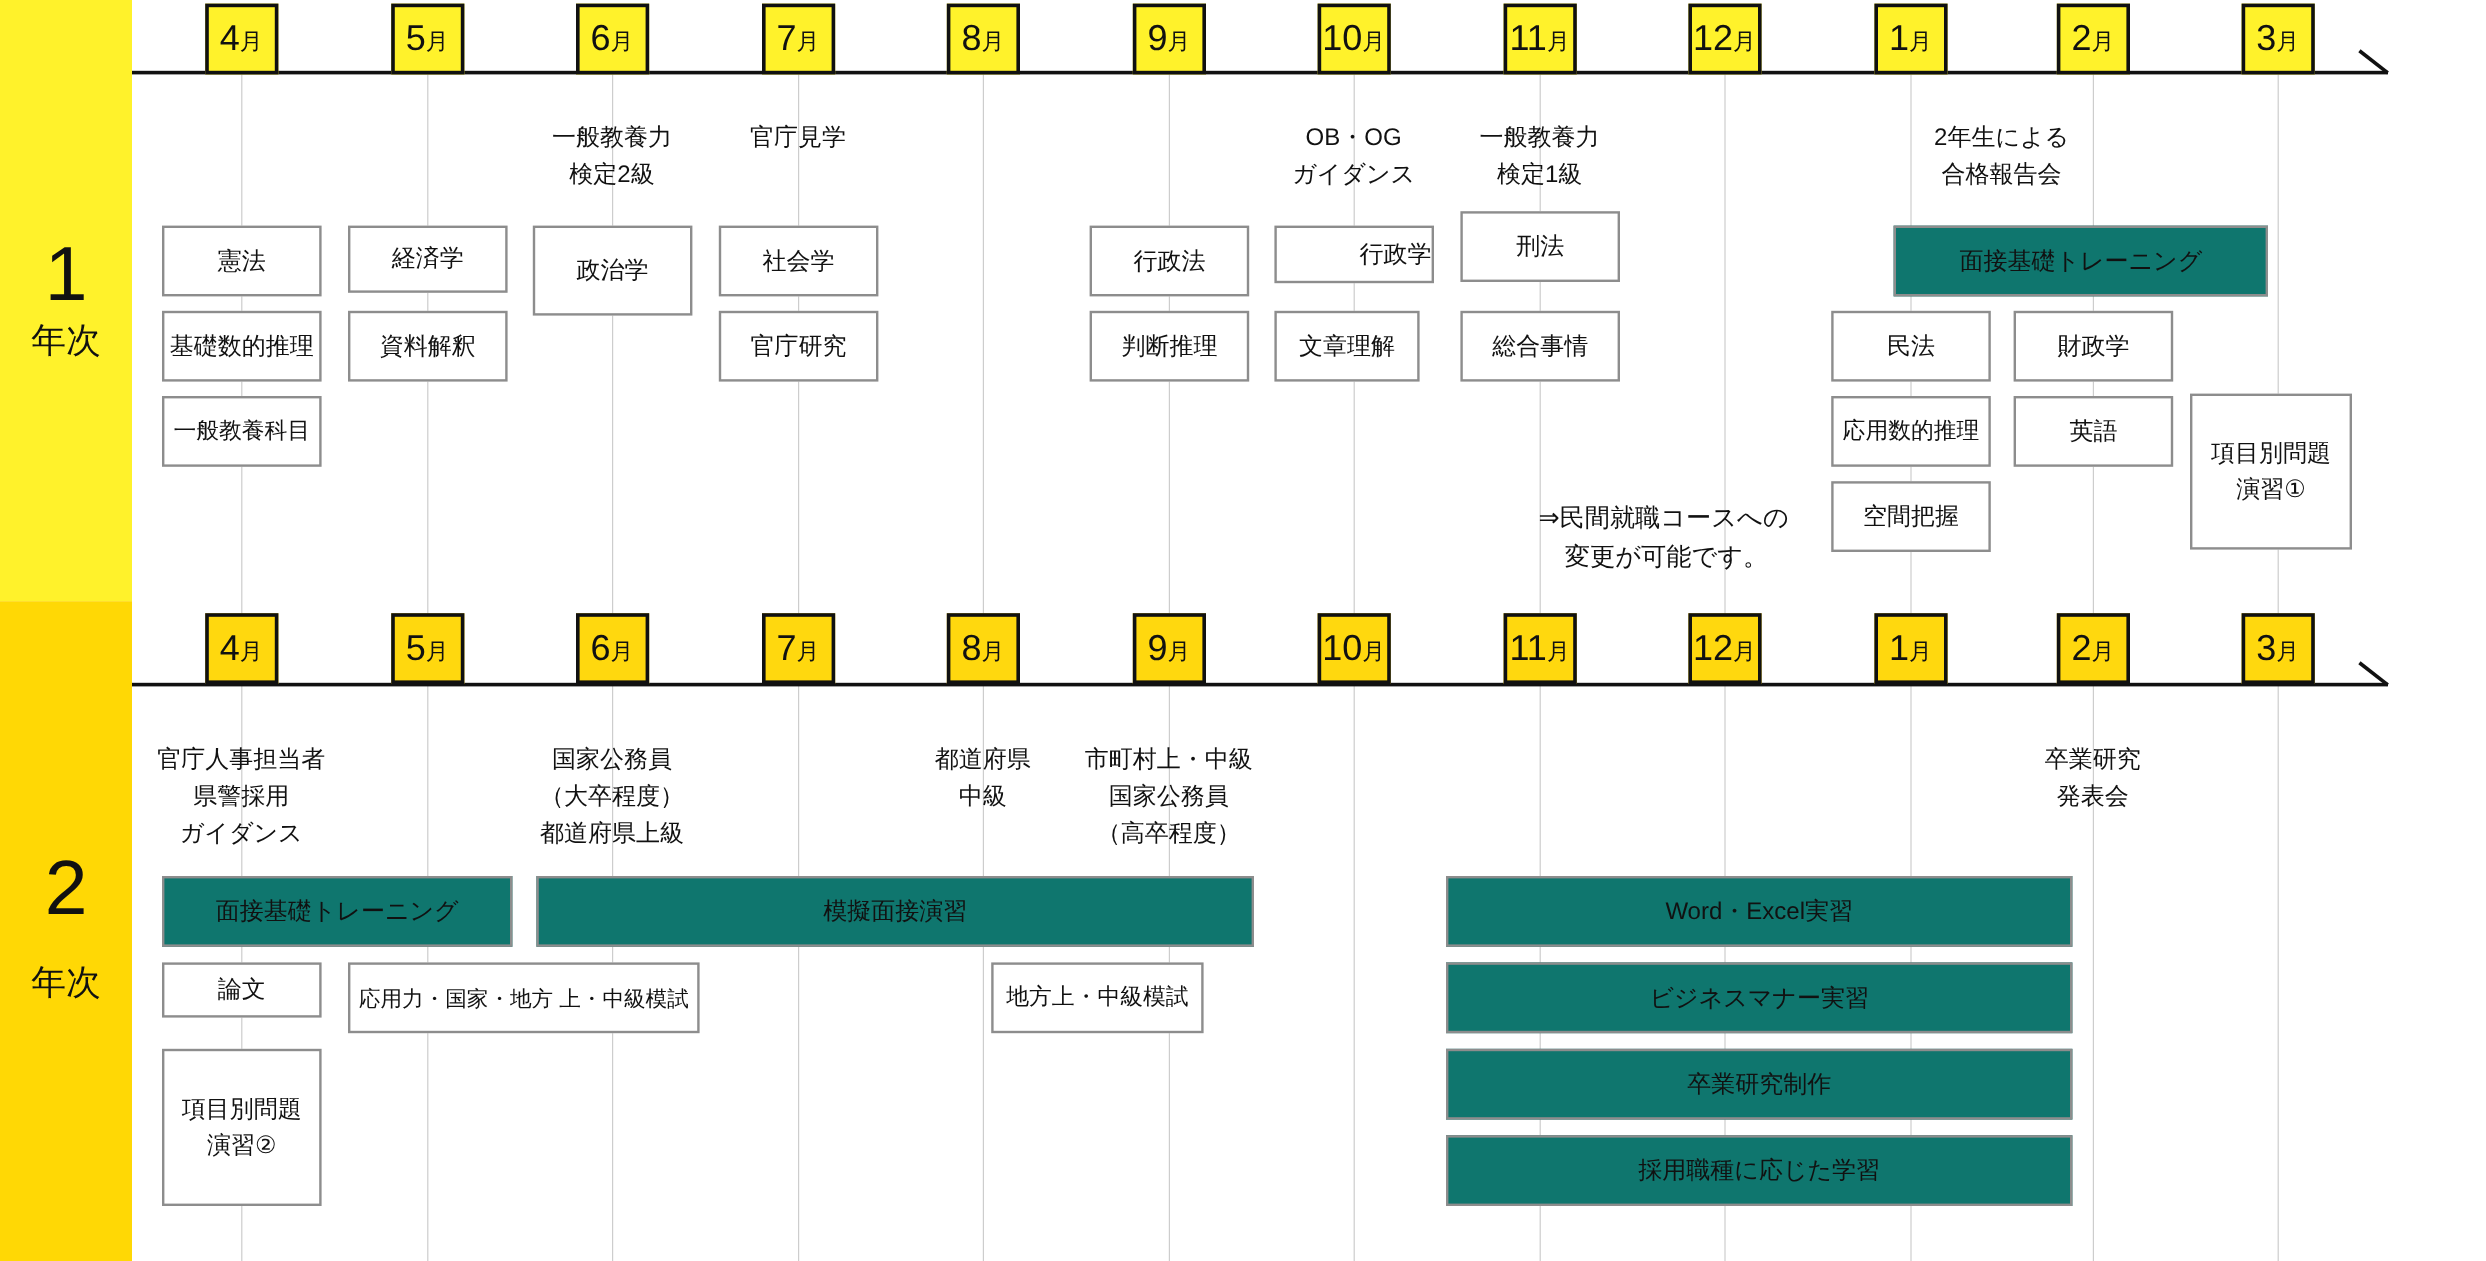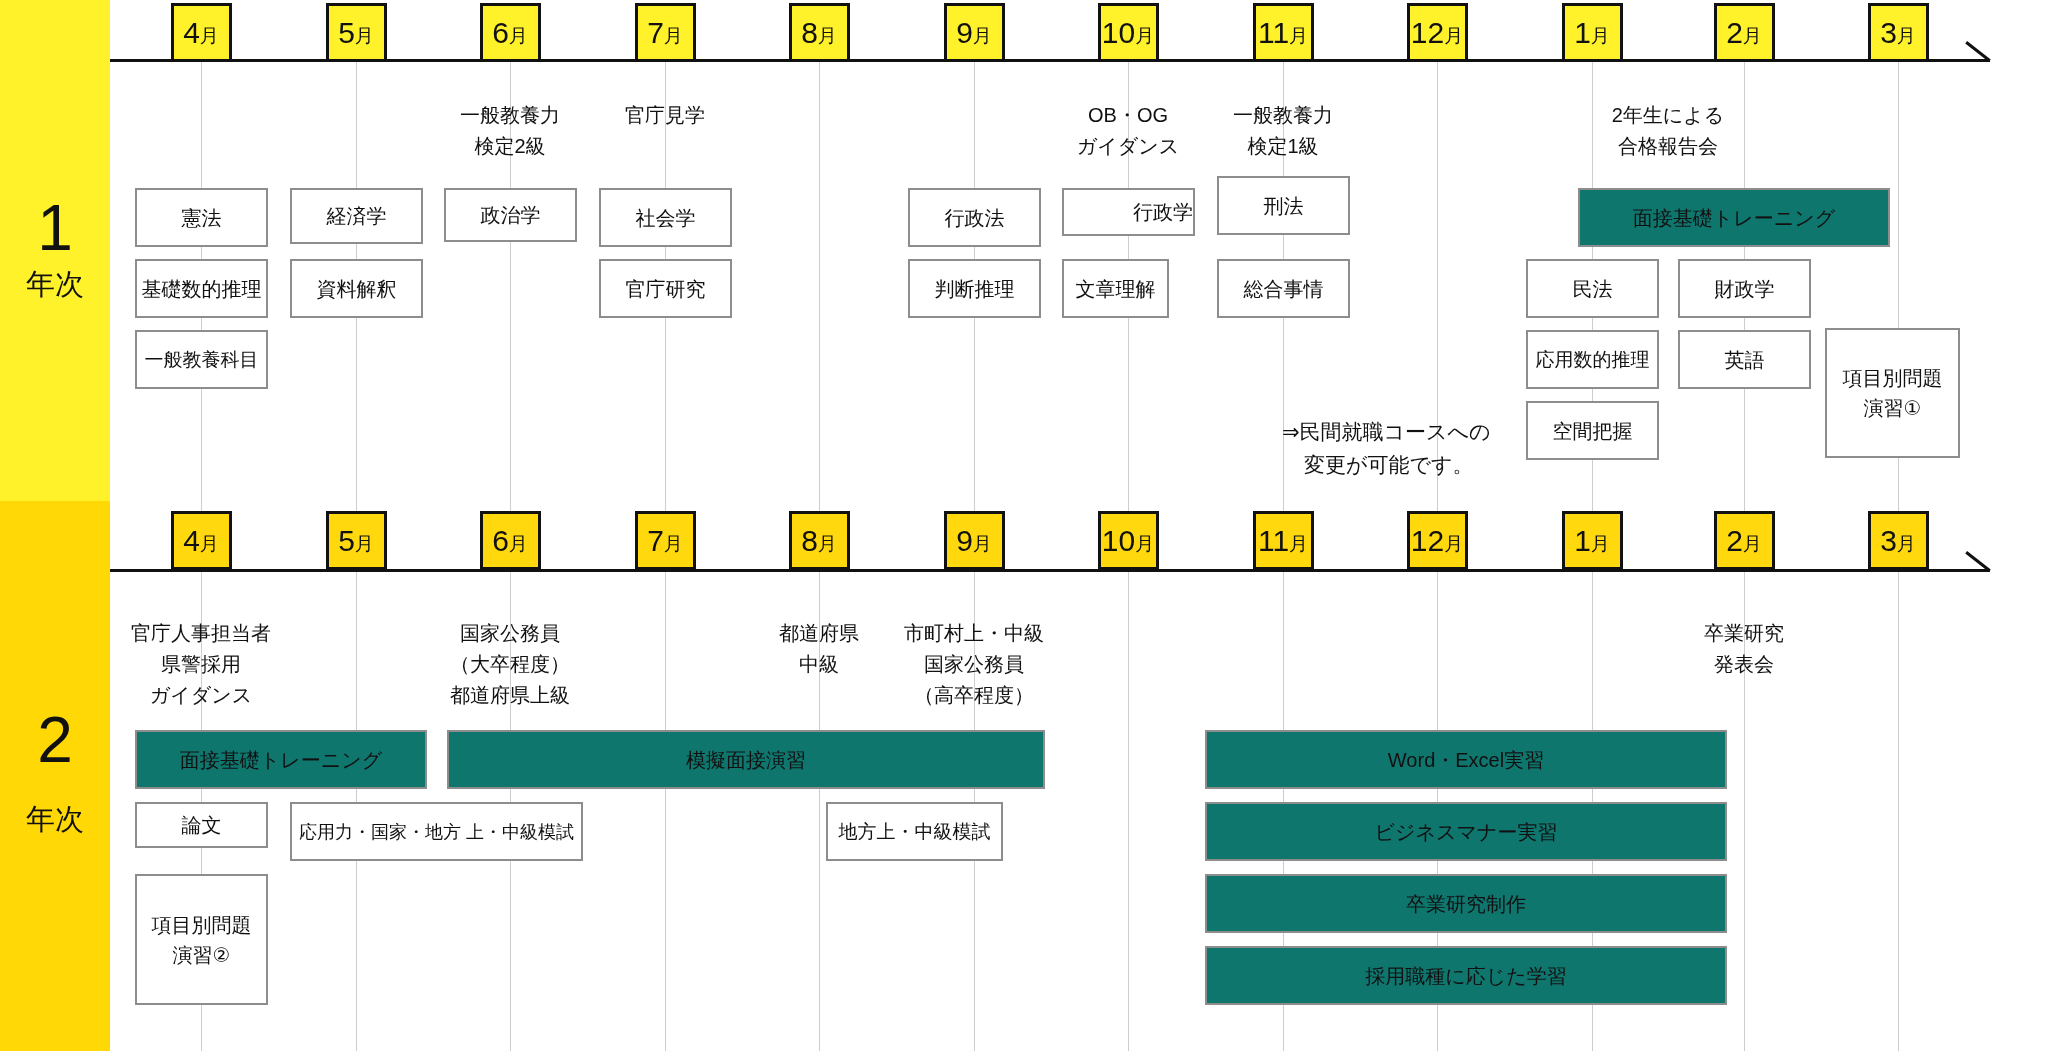--- a/index.html
+++ b/index.html
@@ -191,21 +191,21 @@
     <div class="ann" style="left: 1668px; top: 100px;">
       <div>2年生による</div>
       <div>合格報告会</div>
     </div>
     <div class="box" style="left: 135px; top: 188px; width: 133px; height: 59px;">
       <div>憲法</div>
     </div>
     <div class="box" style="left: 290px; top: 188px; width: 133px; height: 56px;">
       <div>経済学</div>
     </div>
-    <div class="box" style="left: 444px; top: 188px; width: 133px; height: 54px;">
+    <div class="box" style="left: 444px; top: 188px; width: 133px; height: 75px;">
       <div>政治学</div>
     </div>
     <div class="box" style="left: 599px; top: 188px; width: 133px; height: 59px;">
       <div>社会学</div>
     </div>
     <div class="box" style="left: 908px; top: 188px; width: 133px; height: 59px;">
       <div>行政法</div>
     </div>
     <div class="box" style="left: 1062px; top: 188px; width: 133px; height: 48px; align-items: flex-end;">
       <div>行政学</div>
@@ -221,21 +221,21 @@
     </div>
     <div class="box" style="left: 290px; top: 259px; width: 133px; height: 59px;">
       <div>資料解釈</div>
     </div>
     <div class="box" style="left: 599px; top: 259px; width: 133px; height: 59px;">
       <div>官庁研究</div>
     </div>
     <div class="box" style="left: 908px; top: 259px; width: 133px; height: 59px;">
       <div>判断推理</div>
     </div>
-    <div class="box" style="left: 1062px; top: 259px; width: 107px; height: 59px; text-align: right;">
+    <div class="box" style="left: 1062px; top: 259px; width: 121px; height: 59px; text-align: right;">
       <div>文章理解</div>
     </div>
     <div class="box" style="left: 1217px; top: 259px; width: 133px; height: 59px;">
       <div>総合事情</div>
     </div>
     <div class="box" style="left: 1526px; top: 259px; width: 133px; height: 59px; justify-content: center;">
       <div>民法</div>
     </div>
     <div class="box" style="left: 1678px; top: 259px; width: 133px; height: 59px;">
       <div>財政学</div>

